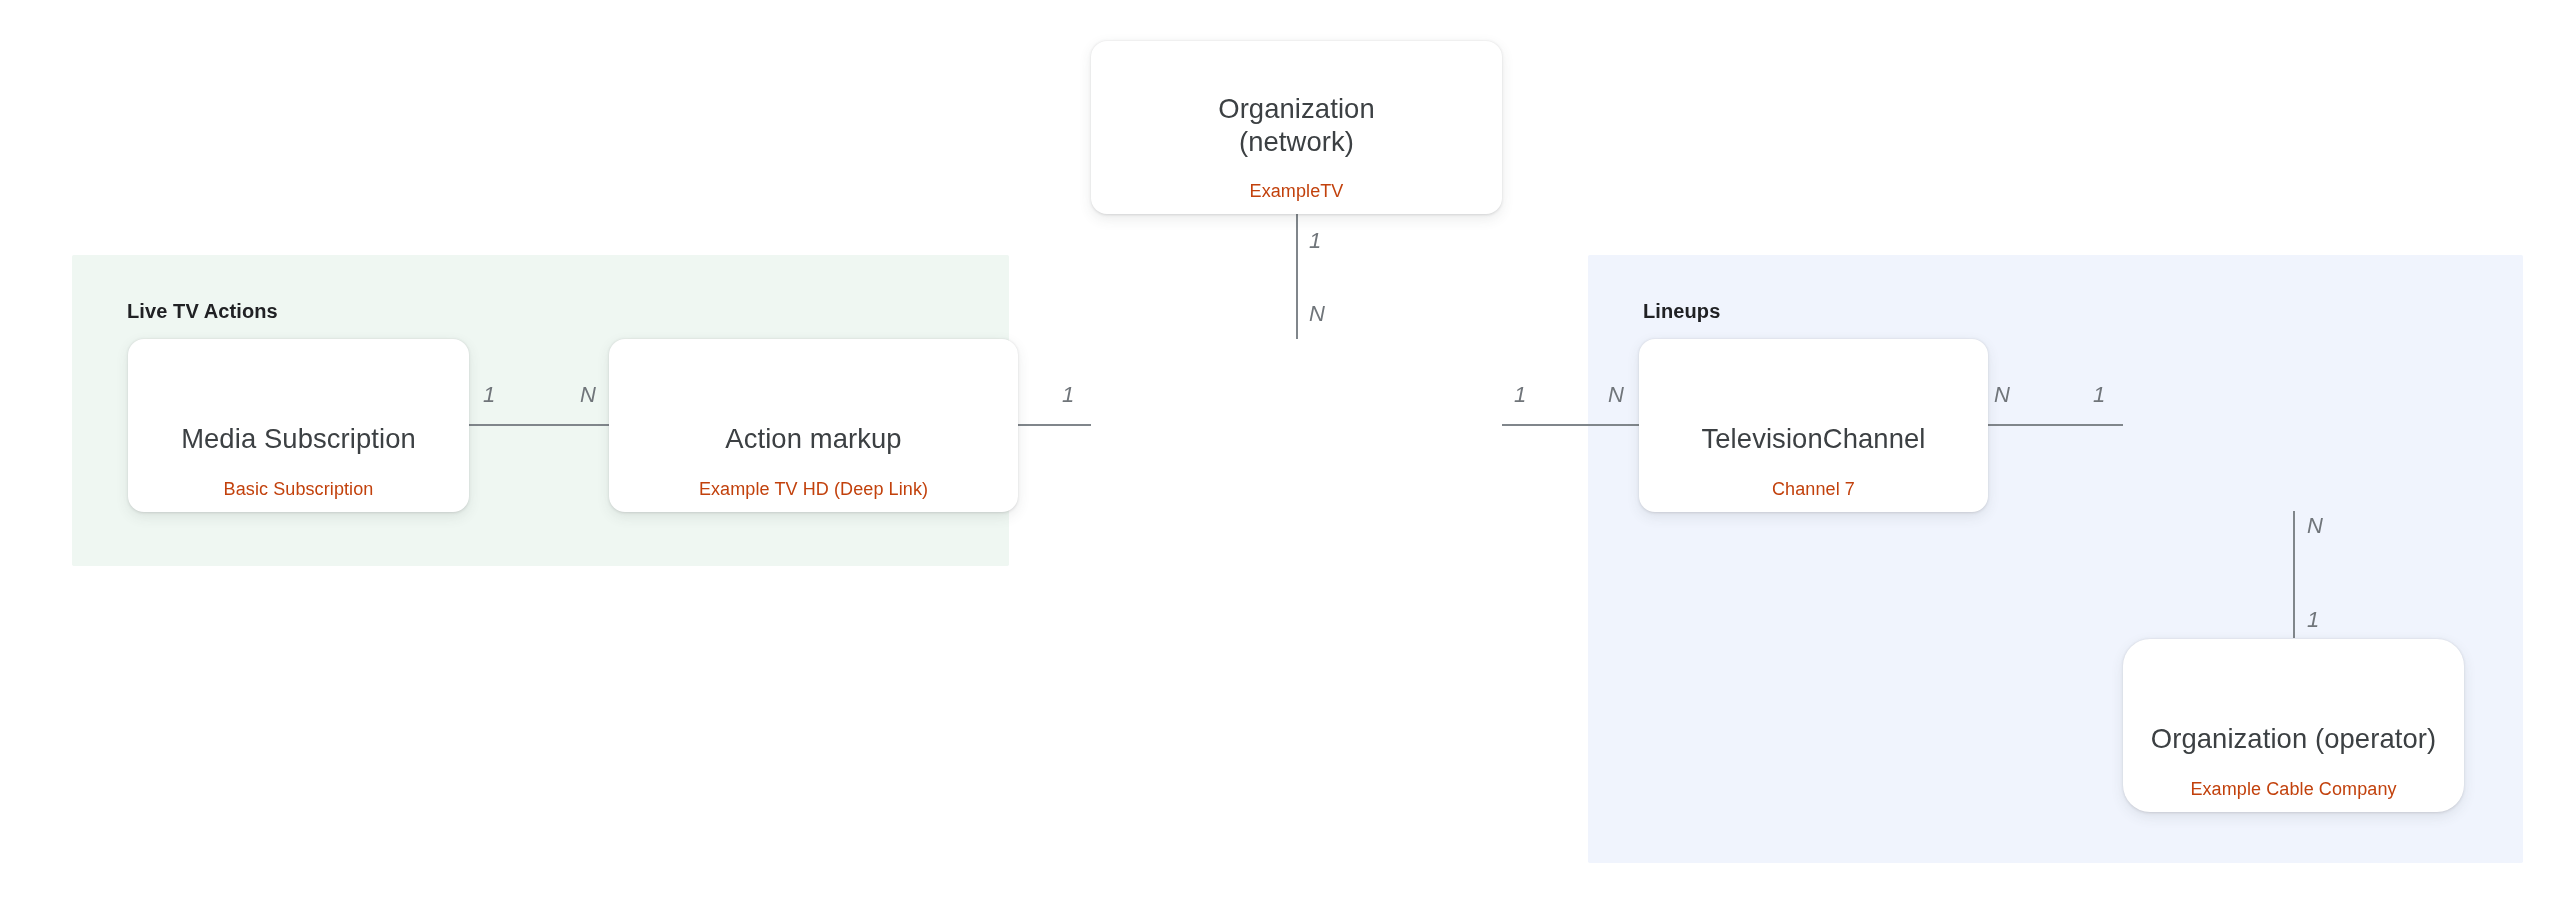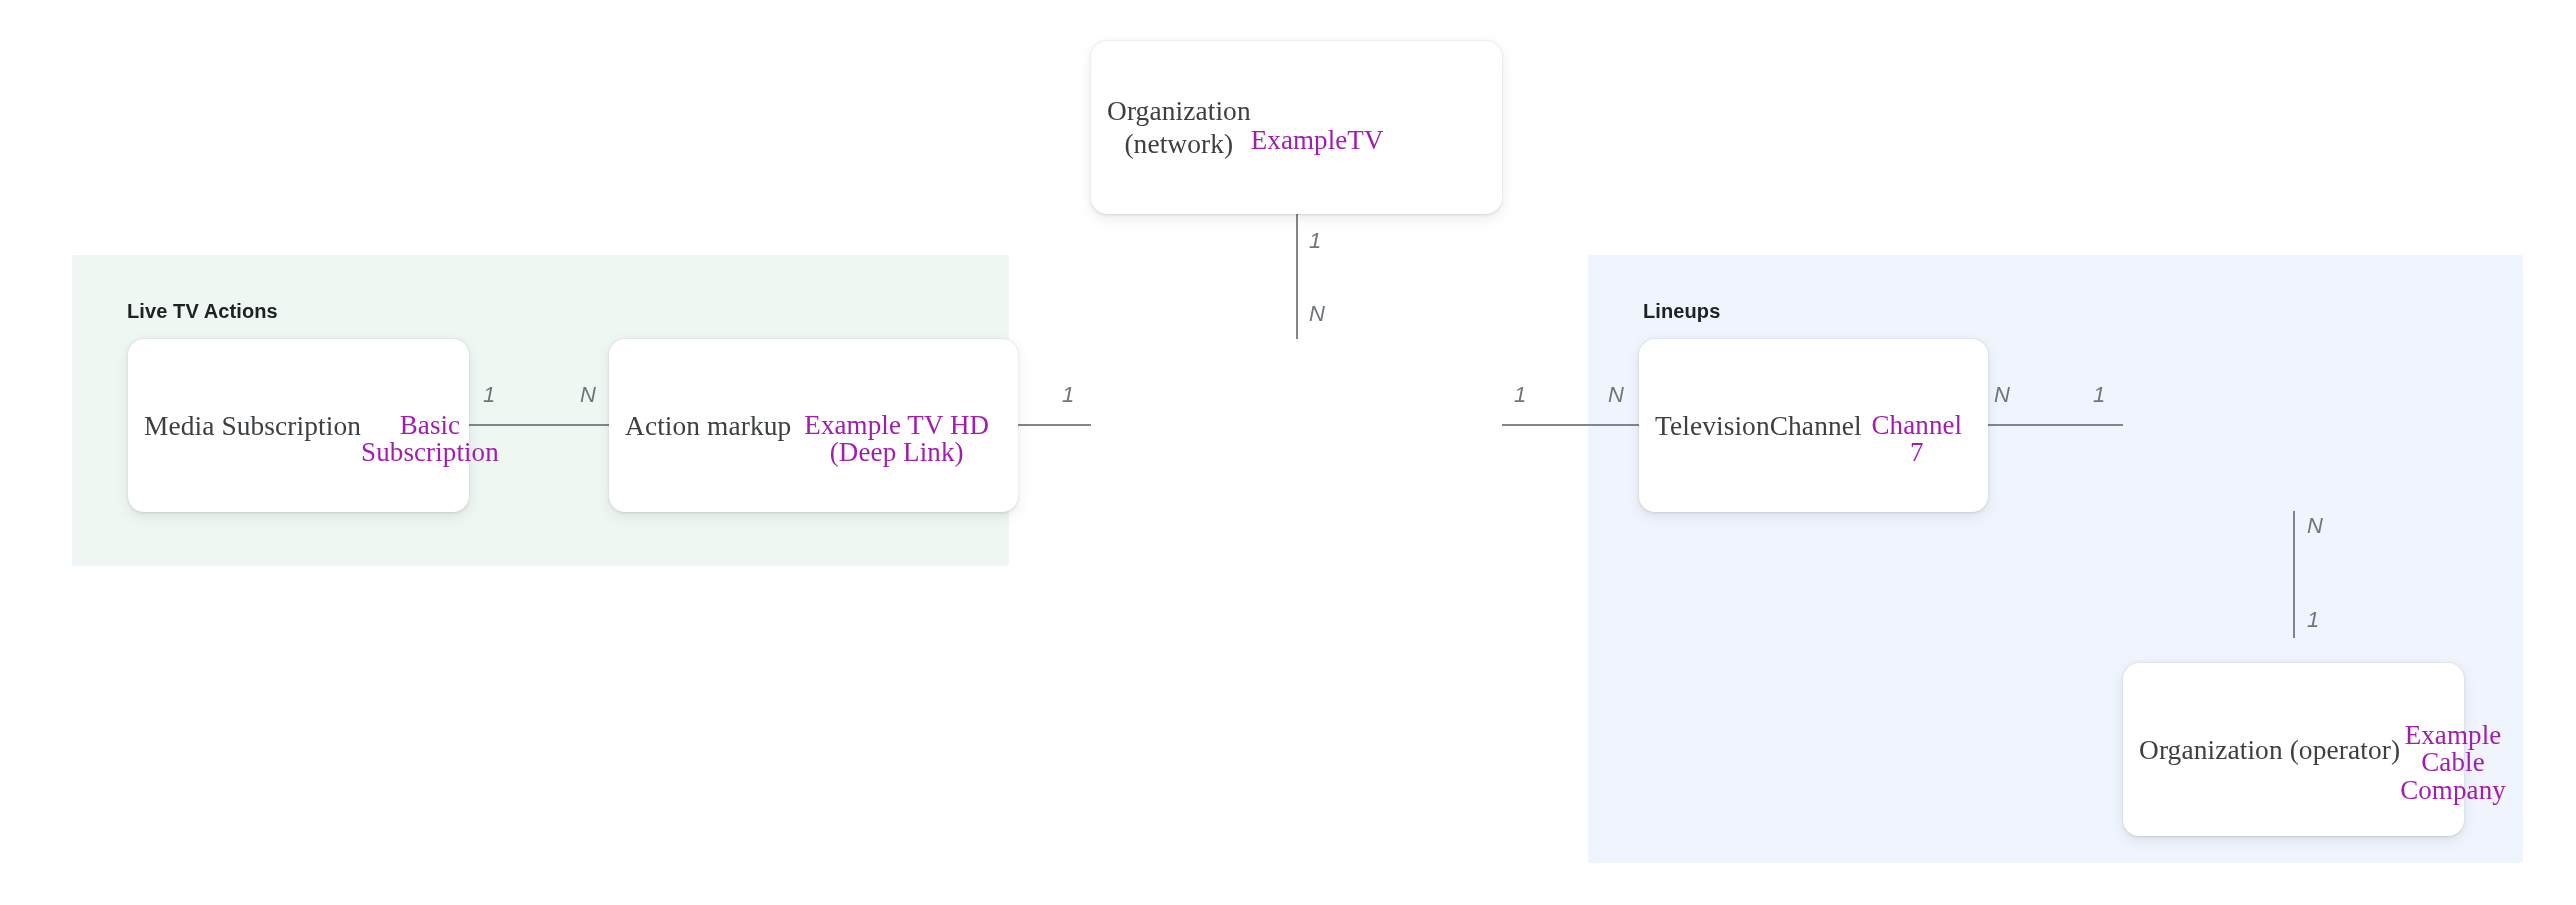--- a/index.html
+++ b/index.html
@@ -55,54 +55,54 @@
   }
 
   
   .card {
     position: absolute;
     background: #ffffff;
     border-radius: 16px;
     box-shadow: 0 0.9px 2.7px rgba(60, 64, 67, 0.16),
                 0 4.4px 12.4px rgba(60, 64, 67, 0.10);
     display: flex;
+    flex-direction: column;
     align-items: center;
-    justify-content: flex-start;
+    justify-content: flex-end;
     box-sizing: border-box;
     padding: 8.8px 16px;
-    font-family: Liberation Serif, serif;
   }
   .card .card-title {
     font-size: 27.4px;
     line-height: 34px;
     font-weight: 400;
     color: #3c4043;
     text-align: center;
     letter-spacing: 0.1px;
     white-space: nowrap;
   }
   .card .card-subtitle {
-    margin-top: 27px;
-    font-size: 27px;
+    margin-top: 20px;
+    font-size: 18px;
     line-height: 27.4px;
     font-weight: 400;
-    color: #a21caf;
+    color: #c2410c;
     text-align: center;
     letter-spacing: 0.1px;
   }
   .card.wrap-sub .card-subtitle { white-space: normal; }
 
   
   #card-organization-network { left: 1091px; top: 41px;  width: 411px; height: 173px; }
   #card-media-subscription   { left: 128px;  top: 339px; width: 341px; height: 173px; }
   #card-action-markup        { left: 609px;  top: 339px; width: 409px; height: 173px; }
   #card-broadcast-service    { left: 1091px; top: 339px; width: 411px; height: 173px; }
   #card-television-channel   { left: 1639px; top: 339px; width: 349px; height: 173px; }
   #card-cable-or-satellite   { left: 2123px; top: 339px; width: 341px; height: 173px; }
-  #card-organization-operator{ left: 2123px; top: 663px; width: 341px; height: 173px; }
+  #card-organization-operator{ left: 2123px; top: 639px; width: 341px; height: 173px; border-radius: 27px; }
 
   #card-organization-network .card-title { line-height: 33px; white-space: normal; }
   #card-cable-or-satellite .card-subtitle { line-height: 28px; }
 
   
   .edge-line {
     position: absolute;
     background: #80868b;
   }
   .edge-line.h { height: 1.8px; }

